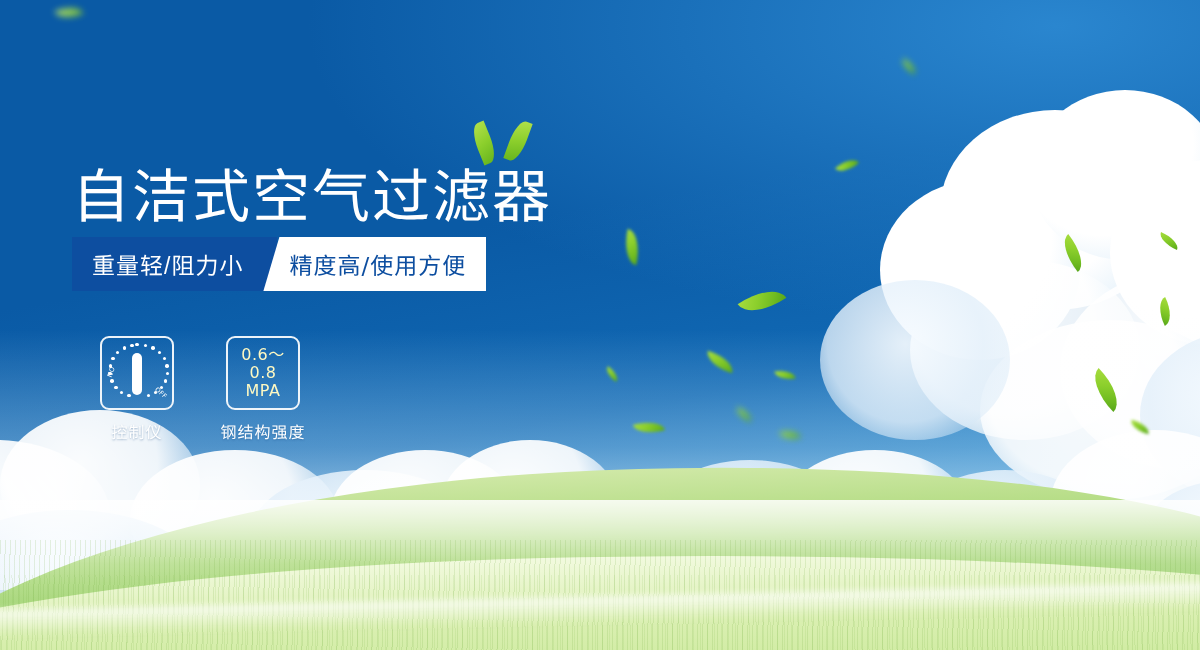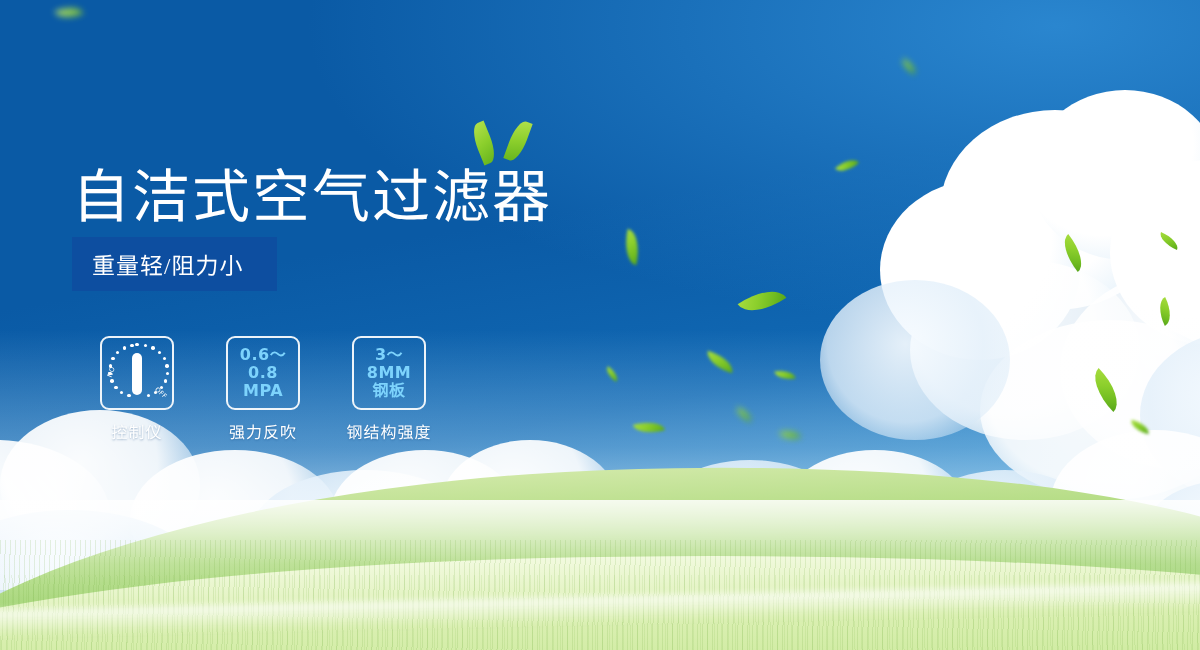--- a/index.html
+++ b/index.html
@@ -105,21 +105,21 @@
   }
 
   
   #subtitle-bar{
     position:absolute;left:72px;top:237px;height:54px;display:flex;align-items:stretch;
   }
   #sub-left{
     background:#0d4ea0;color:#ffffff;
     display:flex;align-items:center;padding:0 22px 0 20px;
     font-size:23px;letter-spacing:1px;font-weight:400;
-    font-family:Liberation Serif, serif;
+    font-family:Liberation Sans, sans-serif;
     position:relative;padding-right:34px;
   }
   #sub-right{
     background:#ffffff;color:#0d4ea0;
     display:flex;align-items:center;padding:0 20px 0 26px;
     font-size:23px;letter-spacing:1px;font-weight:400;
     font-family:"DejaVu Sans","Liberation Sans",sans-serif;
     clip-path:polygon(16px 0, 100% 0, 100% 100%, 0 100%);
     margin-left:-14px;
   }
@@ -128,21 +128,21 @@
   #features{
     position:absolute;left:74px;top:336px;display:flex;gap:0;
   }
   .feature{width:126px;display:flex;flex-direction:column;align-items:center;}
   .fbox{
     width:74px;height:74px;border:2px solid rgba(255,255,255,.92);
     border-radius:9px;display:flex;align-items:center;justify-content:center;
     position:relative;overflow:hidden;box-sizing:border-box;
   }
   .ftext{
-    color:#7dd3fc;font-size:16px;line-height:1.12;text-align:center;font-weight:700;
+    color:#fef9c3;font-size:16px;line-height:1.12;text-align:center;font-weight:400;
     font-family:"DejaVu Sans","Liberation Sans",sans-serif;letter-spacing:.5px;
   }
   .flabel{
     margin-top:9px;color:#ffffff;font-size:16px;letter-spacing:1px;white-space:nowrap;
     font-family:"DejaVu Sans","Liberation Sans",sans-serif;
     text-shadow:0 1px 2px rgba(10,60,120,.35);
   }
 
   
   .gauge{position:relative;width:64px;height:64px;}
@@ -296,20 +296,21 @@
         <i style="display:block;width:100%;height:100%;"></i>
       </div>
   </div>
 
   <div id="title-block">
     <div id="main-title">自洁式空气过滤器</div>
   </div>
 
   <div id="subtitle-bar">
     <div id="sub-left">重量轻/阻力小</div>
+    <div id="sub-right">精度高/使用方便</div>
   </div>
 
   <div id="features">
 
     <div class="feature">
       <div class="fbox">
         <div class="gauge">
           <div class="gdot" style="left:30.3px;top:2.0px;"></div>
           <div class="gdot" style="left:38.6px;top:2.7px;"></div>
           <div class="gdot" style="left:46.4px;top:5.3px;"></div>
@@ -339,30 +340,21 @@
       <div class="flabel">控制仪</div>
     </div>
 
     <div class="feature">
       <div class="fbox">
         <div class="ftext">
           <div>0.6～0.8</div>
           <div>MPA</div>
         </div>
       </div>
-      <div class="flabel">强力反吹</div>
-    </div>
-
-
-    <div class="feature">
-      <div class="fbox">
-        <div class="ftext">
-          <div>3～8MM</div>
-          <div>钢板</div>
-        </div>
-      </div>
       <div class="flabel">钢结构强度</div>
     </div>
 
 
+
+
   </div>
 
 </div>
 
 </body></html>

